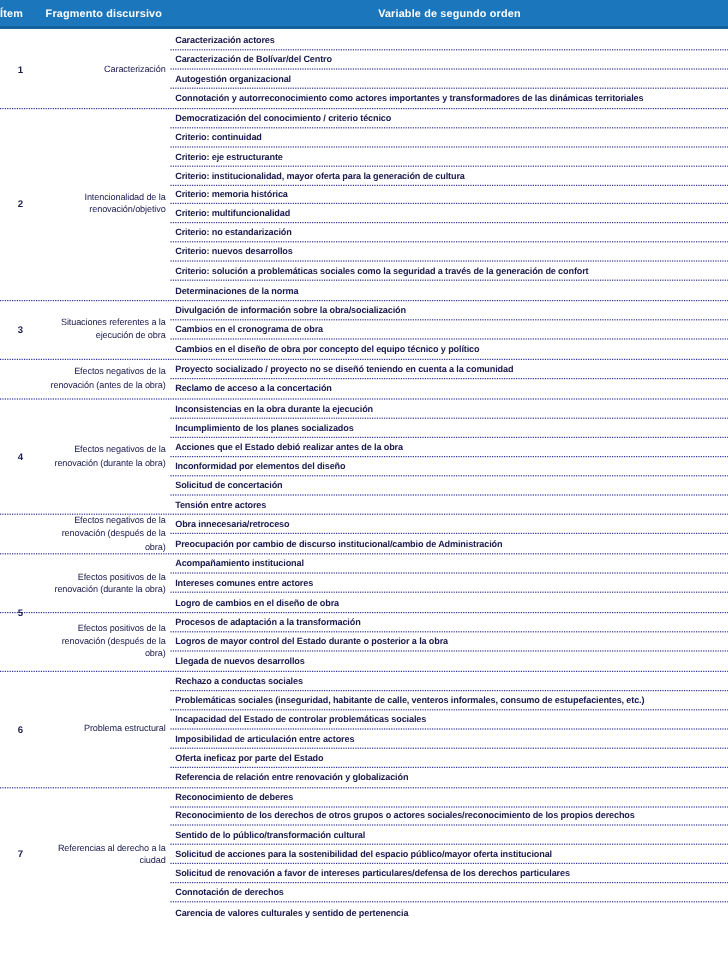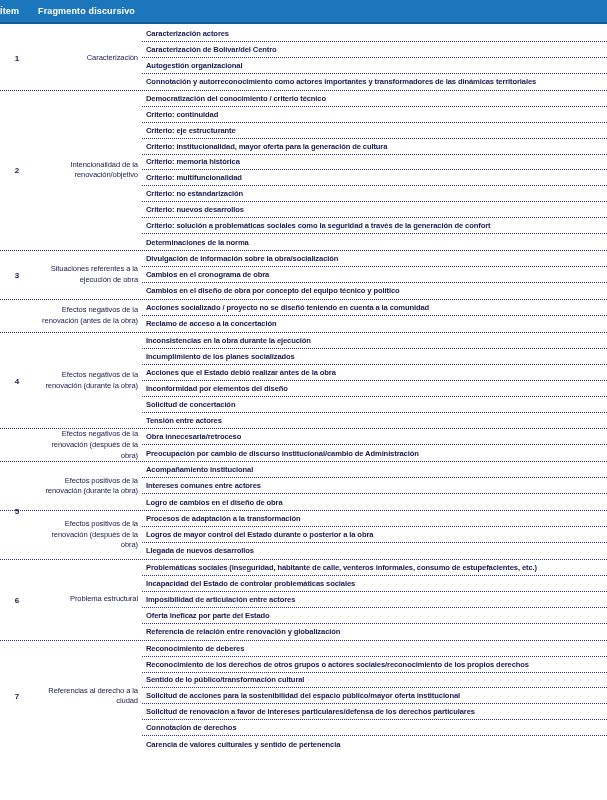--- a/index.html
+++ b/index.html
@@ -81,20 +81,21 @@
   .var-row:last-child { border-bottom:none; }
 </style>
 </head>
 <body>
 
 <div class="table-wrap">
 
   <div class="thead">
     <div class="th-item">Ítem</div>
     <div class="th-frag">Fragmento discursivo</div>
+    <div class="th-var">Variable de segundo orden</div>
   </div>
 
   <div class="tbody">
       <div class="item-group">
         <div class="item-num">1</div>
         <div class="frag-row">
           <div class="frag-label">Caracterización</div>
           <div class="vars-col">
             <div class="var-row">Caracterización actores</div>
             <div class="var-row">Caracterización de Bolívar/del Centro</div>
@@ -130,21 +131,21 @@
             <div class="var-row">Cambios en el cronograma de obra</div>
             <div class="var-row">Cambios en el diseño de obra por concepto del equipo técnico y político</div>
           </div>
         </div>
       </div>
       <div class="item-group">
         <div class="item-num">4</div>
         <div class="frag-row">
           <div class="frag-label">Efectos negativos de la renovación (antes de la obra)</div>
           <div class="vars-col">
-            <div class="var-row">Acciones socializado / proyecto no se diseñó teniendo en cuenta a la comunidad</div>
+            <div class="var-row">Proyecto socializado / proyecto no se diseñó teniendo en cuenta a la comunidad</div>
             <div class="var-row">Reclamo de acceso a la concertación</div>
           </div>
         </div>
         <div class="frag-row">
           <div class="frag-label">Efectos negativos de la renovación (durante la obra)</div>
           <div class="vars-col">
             <div class="var-row">Inconsistencias en la obra durante la ejecución</div>
             <div class="var-row">Incumplimiento de los planes socializados</div>
             <div class="var-row">Acciones que el Estado debió realizar antes de la obra</div>
             <div class="var-row">Inconformidad por elementos del diseño</div>
@@ -177,20 +178,21 @@
             <div class="var-row">Logros de mayor control del Estado durante o posterior a la obra</div>
             <div class="var-row">Llegada de nuevos desarrollos</div>
           </div>
         </div>
       </div>
       <div class="item-group">
         <div class="item-num">6</div>
         <div class="frag-row">
           <div class="frag-label">Problema estructural</div>
           <div class="vars-col">
+            <div class="var-row">Rechazo a conductas sociales</div>
             <div class="var-row">Problemáticas sociales (inseguridad, habitante de calle, venteros informales, consumo de estupefacientes, etc.)</div>
             <div class="var-row">Incapacidad del Estado de controlar problemáticas sociales</div>
             <div class="var-row">Imposibilidad de articulación entre actores</div>
             <div class="var-row">Oferta ineficaz por parte del Estado</div>
             <div class="var-row">Referencia de relación entre renovación y globalización</div>
           </div>
         </div>
       </div>
       <div class="item-group">
         <div class="item-num">7</div>

